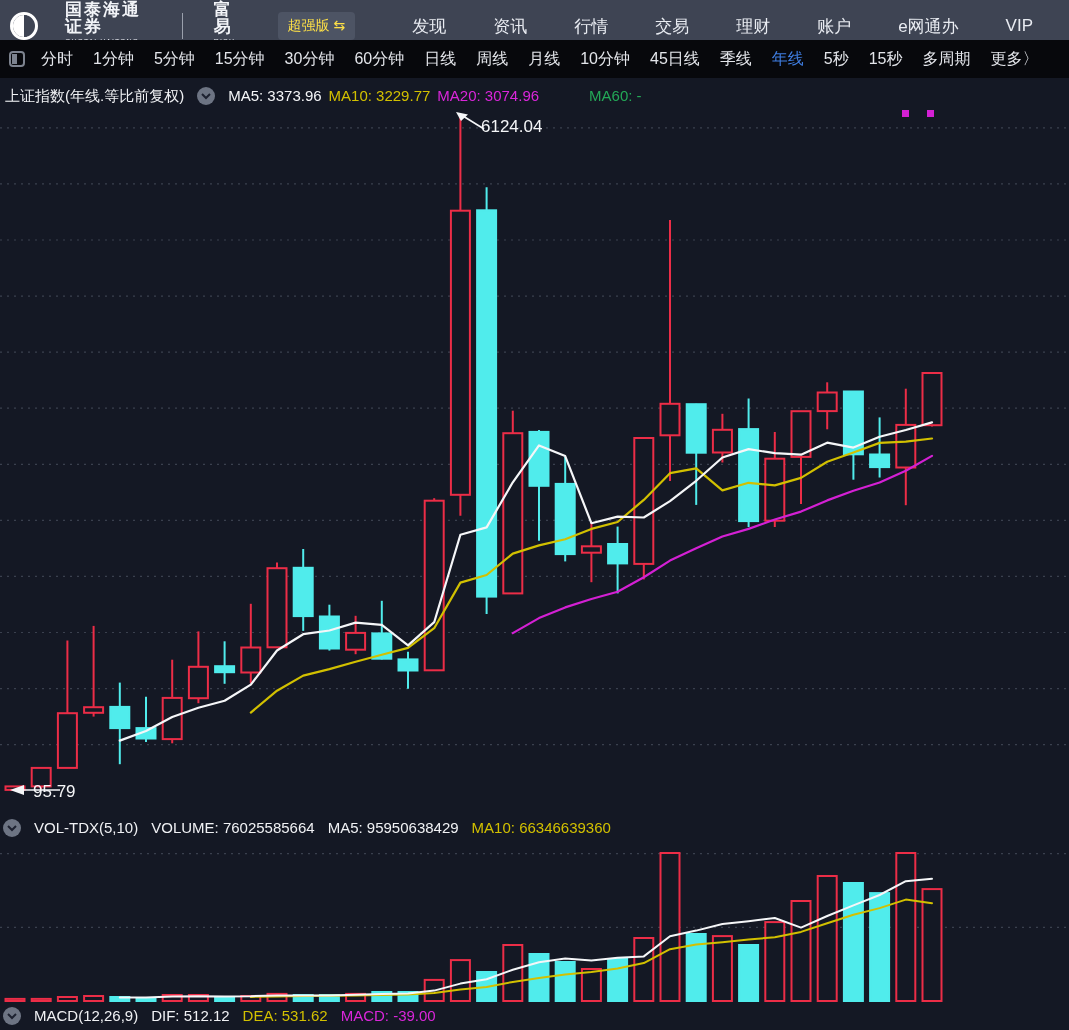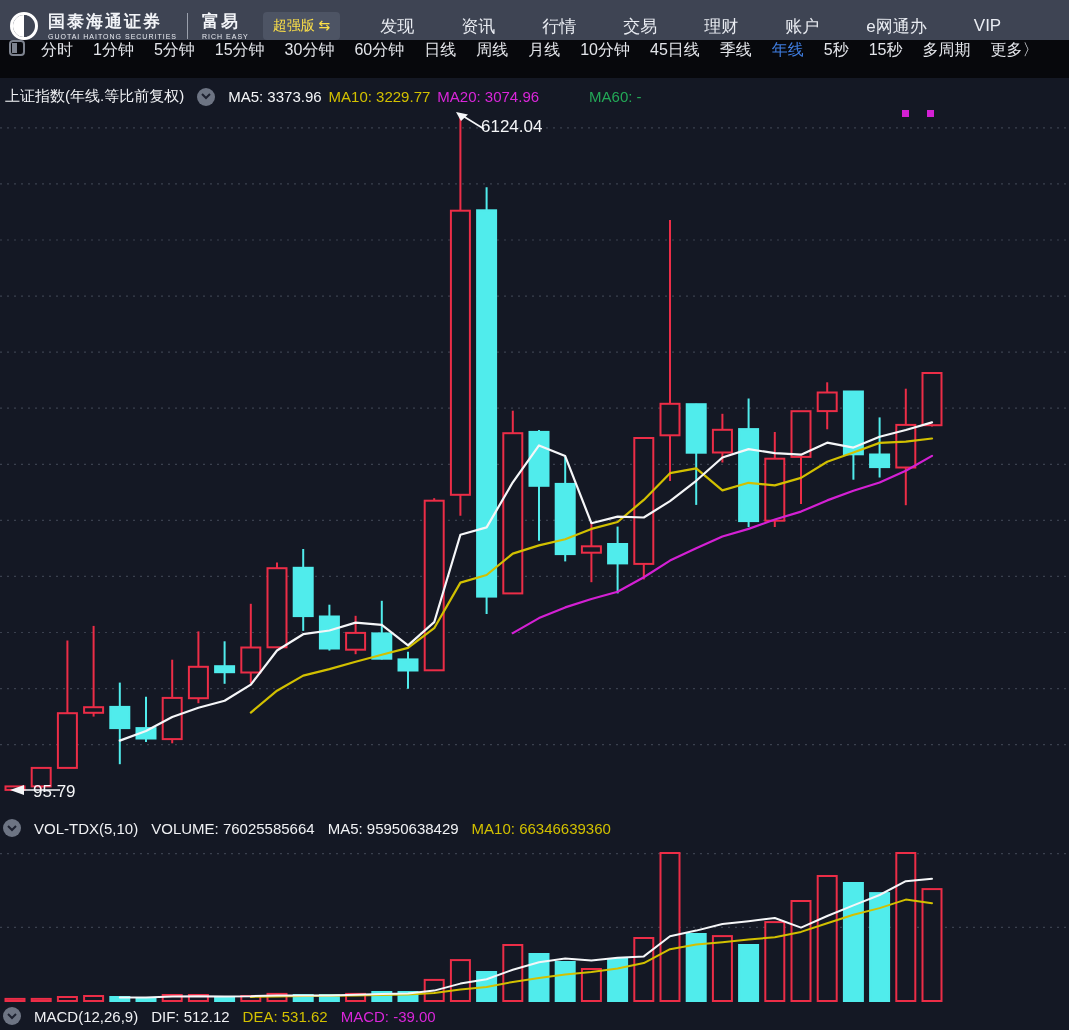--- a/index.html
+++ b/index.html
@@ -2,48 +2,48 @@
 <html><head>
 <meta charset="utf-8">
 <style>
   * { margin:0; padding:0; box-sizing:border-box; }
   html,body { width:1069px; height:1030px; overflow:hidden; background:#141824;
               font-family:"Liberation Sans","DejaVu Sans",sans-serif; }
   #screen { position:relative; width:1069px; height:1030px; background:#141824; }
 
   
   #topbar { position:absolute; left:0; top:0; width:1069px; height:52px;
-            background:#3e4453; display:flex; align-items:center; z-index:5; }
+            background:#3e4453; display:flex; align-items:center; z-index:5;gap:17px; }
   .logo { width:28px; height:28px; border:3px solid #fff; border-radius:50%;
           margin-left:10px; position:relative; overflow:hidden; flex:none; }
   .logo .half { position:absolute; left:0; top:0; width:11px; height:22px; background:#fff; }
   .logo .slit { position:absolute; left:11px; top:0; width:3px; height:22px; background:#3e4453; }
   .brand { margin-left:10px; color:#f2f4f8; line-height:1; }
   .brand .cn { font-size:17px; font-weight:bold; letter-spacing:2px; }
   .brand .en { font-size:7px; letter-spacing:1px; margin-top:3px; color:#e8eaf0; }
   .vdiv { width:1px; height:26px; background:#9aa0ac; margin:0 10px; }
   .badge { background:#4d5464; color:#fde047; font-size:14px; padding:5px 10px;
            border-radius:4px; margin-left:14px; white-space:nowrap; }
   #topmenu { display:flex; align-items:center; margin-left:40px; gap:47px; flex:1; padding-right:36px; }
   .menu-item { color:#e9ecf2; font-size:17px; cursor:pointer; white-space:nowrap; }
 
   
   #periodbar { position:absolute; left:0; top:40px; width:1069px; height:38px;
-               background:#07080c; display:flex; align-items:flex-start; z-index:5; }
+               background:#07080c; display:flex; align-items:center; z-index:5; }
   .split-icon { width:16px; height:16px; border:2px solid #7d838f; border-radius:4px;
                 margin:0 6px 0 9px; position:relative; flex:none; }
   .split-icon .fill { position:absolute; left:1px; top:1px; width:5px; height:10px; background:#7d838f; }
   .period-item { color:#e3e5ea; font-size:16px; padding:0 10px; cursor:pointer; white-space:nowrap; }
   .period-item.active { color:#3f7de0; }
 
   
   #chart-wrap { position:absolute; left:0; top:0; width:902px; height:1030px; }
   #chart-svg { position:absolute; left:0; top:0; }
 
-  .pane-header { position:absolute; display:flex; align-items:center; gap:13px;
+  .pane-header { position:absolute; display:flex; gap:13px;
                  font-size:15px; z-index:4; white-space:nowrap; }
   .pane-title { color:#f0f1f4; }
   .chev { width:18px; height:18px; border-radius:50%; background:#6d7483; color:#1d2130;
           display:inline-flex; align-items:center; justify-content:center;
           font-size:12px; font-weight:bold; line-height:1; cursor:pointer; flex:none; }
   .chev svg { display:block; }
 </style>
 </head>
 <body>
 

